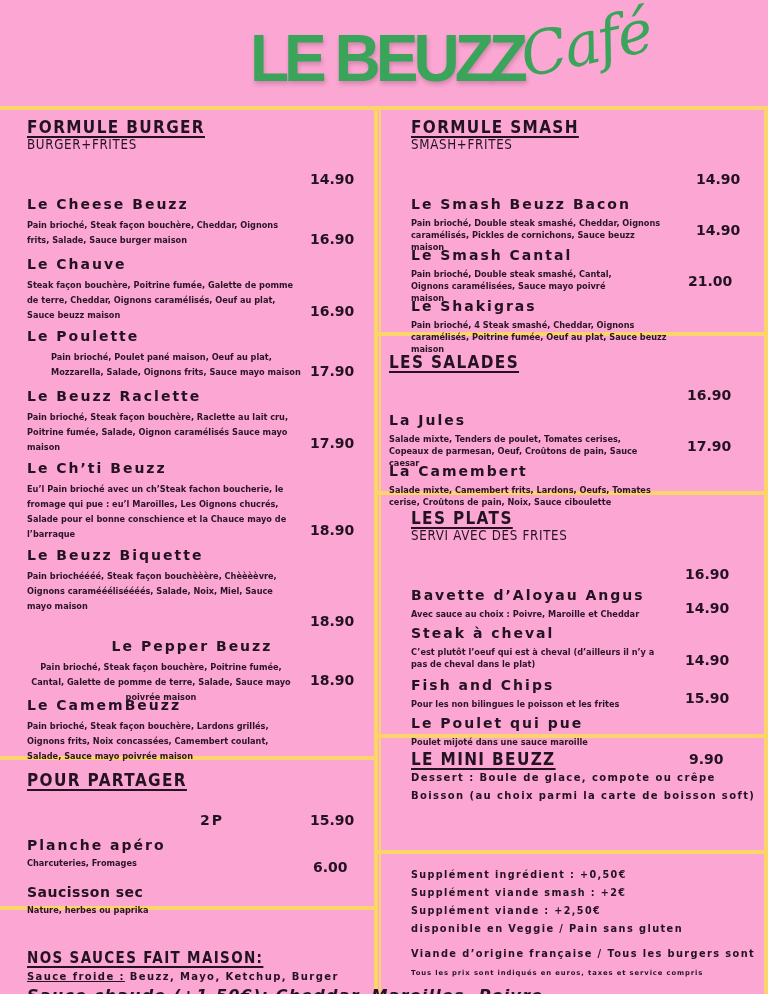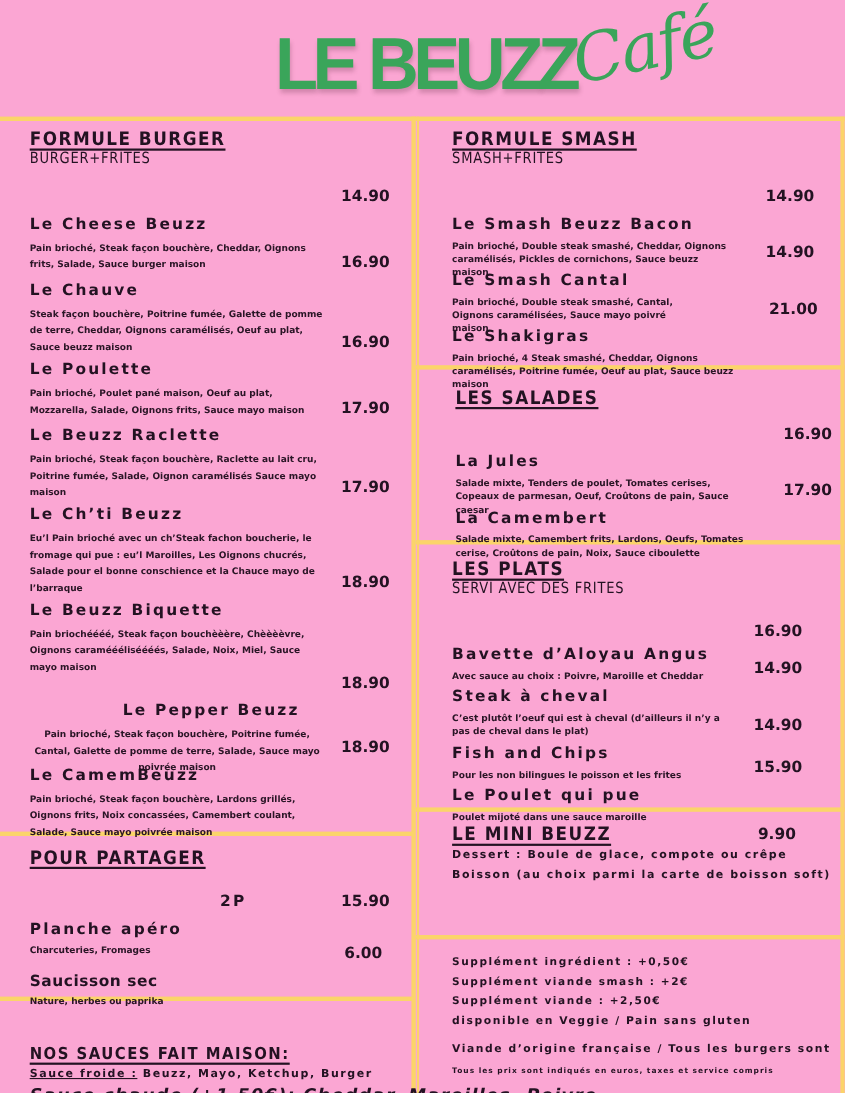--- a/index.html
+++ b/index.html
@@ -87,21 +87,21 @@
     <div class="item-desc" style="width:268px;">Pain brioché, Steak façon bouchère, Cheddar, Oignons frits, Salade, Sauce burger maison</div>
   </div>
   <div class="item" style="top:114px;">
     <div class="item-name">Le Chauve</div>
     <div class="item-price" style="left:283px;">16.90</div>
     <div class="item-desc" style="width:272px;">Steak façon bouchère, Poitrine fumée, Galette de pomme de terre, Cheddar, Oignons caramélisés, Oeuf au plat, Sauce beuzz maison</div>
   </div>
   <div class="item" style="top:186px;">
     <div class="item-name">Le Poulette</div>
     <div class="item-price" style="left:283px;">16.90</div>
-    <div class="item-desc" style="width:262px;">Pain brioché, Poulet pané maison, Oeuf au plat, Mozzarella, Salade, Oignons frits, Sauce mayo maison</div>
+    <div class="item-desc" style="width:262px;margin-left:24px;">Pain brioché, Poulet pané maison, Oeuf au plat, Mozzarella, Salade, Oignons frits, Sauce mayo maison</div>
   </div>
   <div class="item" style="top:246px;">
     <div class="item-name">Le Beuzz Raclette</div>
     <div class="item-price" style="left:283px;">17.90</div>
     <div class="item-desc" style="width:268px;">Pain brioché, Steak façon bouchère, Raclette au lait cru, Poitrine fumée, Salade, Oignon caramélisés Sauce mayo maison</div>
   </div>
   <div class="item" style="top:318px;">
     <div class="item-name">Le Ch’ti Beuzz</div>
     <div class="item-price" style="left:283px;">17.90</div>
     <div class="item-desc" style="width:272px;">Eu’l Pain brioché avec un ch’Steak fachon boucherie, le fromage qui pue : eu’l Maroilles, Les Oignons chucrés, Salade pour el bonne conschience et la Chauce mayo de l’barraque</div>
@@ -156,26 +156,26 @@
     <div class="item-price" style="left:285px;">14.90</div>
     <div class="item-desc" style="width:250px;">Pain brioché, Double steak smashé, Cheddar, Oignons caramélisés, Pickles de cornichons, Sauce beuzz maison</div>
   </div>
   <div class="item" style="top:105px;">
     <div class="item-name">Le Smash Cantal</div>
     <div class="item-price" style="left:285px;">14.90</div>
     <div class="item-desc" style="width:230px;">Pain brioché, Double steak smashé, Cantal, Oignons caramélisées, Sauce mayo poivré maison</div>
   </div>
   <div class="item" style="top:156px;">
     <div class="item-name">Le Shakigras</div>
-    <div class="item-price" style="left:288px;">21.00</div>
+    <div class="item-price" style="left:277px;">21.00</div>
     <div class="item-desc" style="width:280px;">Pain brioché, 4 Steak smashé, Cheddar, Oignons caramélisés, Poitrine fumée, Oeuf au plat, Sauce beuzz maison</div>
   </div>
 </div>
 
-<div class="section tight" style="left:414px;top:352px;width:345px;height:135px;">
+<div class="section tight" style="left:389px;top:352px;width:345px;height:135px;">
   <div class="sec-title">LES SALADES</div>
   <div class="item" style="top:35px;">
     <div class="item-name">La Jules</div>
     <div class="item-price" style="left:298px;">16.90</div>
     <div class="item-desc" style="width:270px;">Salade mixte, Tenders de poulet, Tomates cerises, Copeaux de parmesan, Oeuf, Croûtons de pain, Sauce caesar</div>
   </div>
   <div class="item" style="top:86px;">
     <div class="item-name">La Camembert</div>
     <div class="item-price" style="left:298px;">17.90</div>
     <div class="item-desc" style="width:280px;">Salade mixte, Camembert frits, Lardons, Oeufs, Tomates cerise, Croûtons de pain, Noix, Sauce ciboulette</div>

